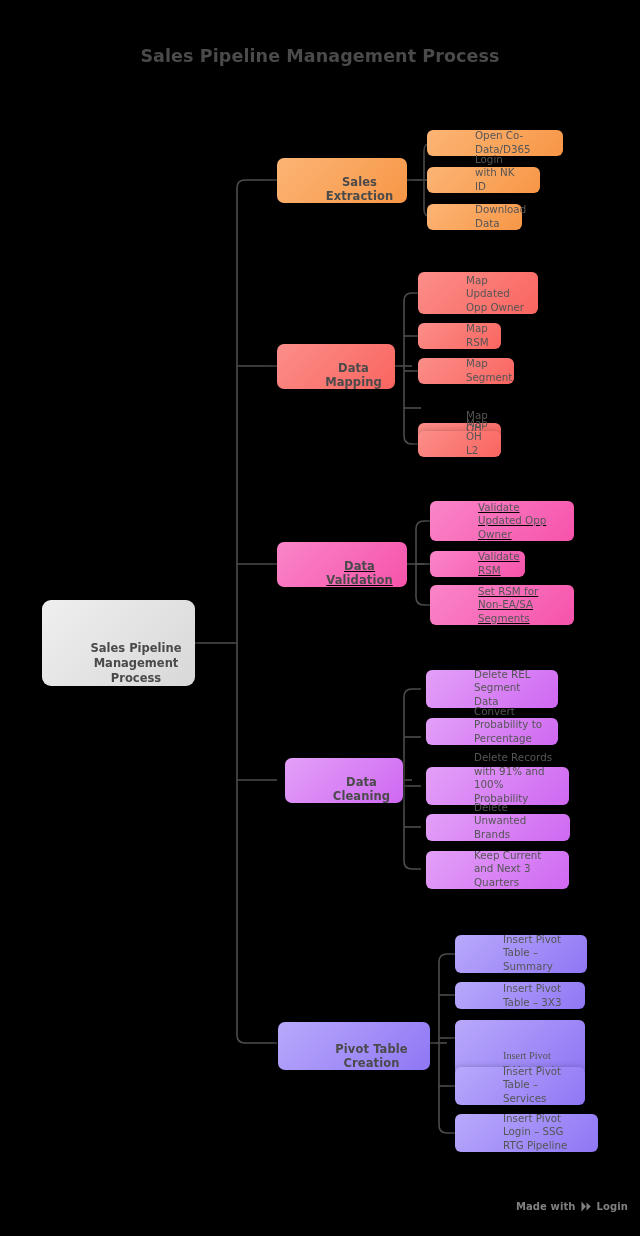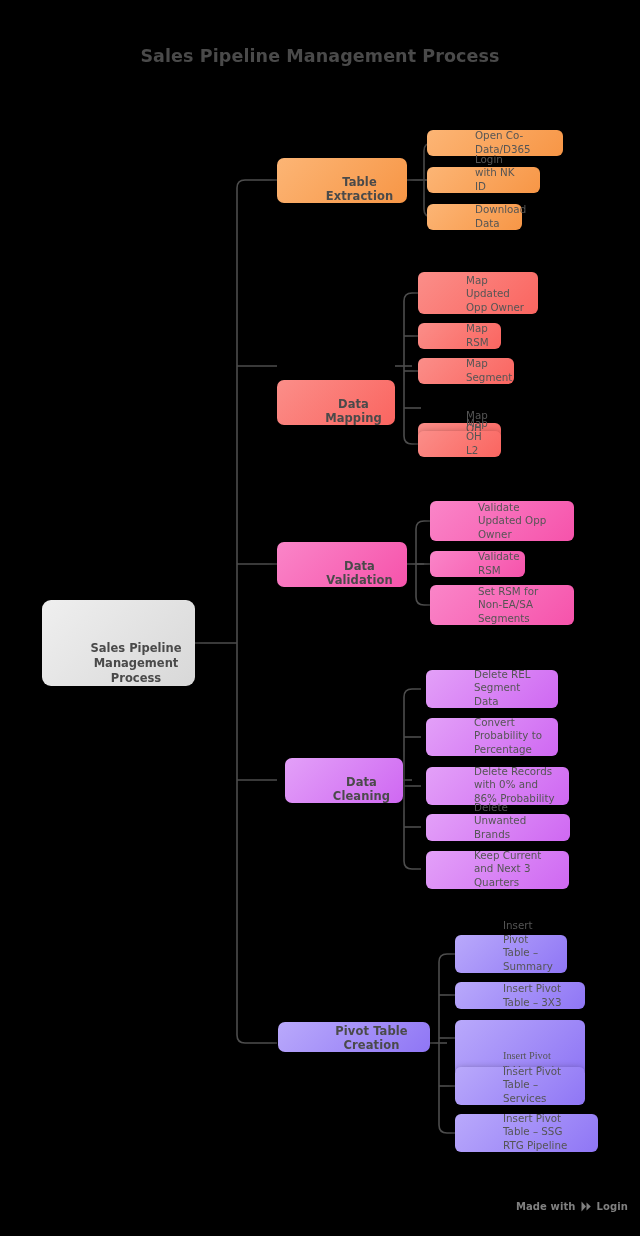--- a/index.html
+++ b/index.html
@@ -102,21 +102,21 @@
     font-size: 10.3px;
     color: #555555;
     text-align: left;
     line-height: 13.5px;
     padding: 0 13px;
   }
 
   
   .c-orange  { background: linear-gradient(135deg, #fcb575 0%, #f79646 100%); }
   .c-salmon  { background: linear-gradient(135deg, #fb8e89 0%, #fa6560 100%); }
-  .c-pink    { background: linear-gradient(135deg, #fa85c8 0%, #f653ab 100%); }
+  .c-pink    { background: linear-gradient(135deg, #fa85c8 0%, #f653ab 100%); text-decoration: underline; }
   .c-magenta { background: linear-gradient(135deg, #e3a0f8 0%, #cf68f2 100%); margin-left: 8px; }
   .c-indigo  { background: linear-gradient(135deg, #b9a9fb 0%, #8f76f5 100%); }
 
   
   #watermark {
     position: absolute;
     right: 12px;
     bottom: 24px;
     display: flex;
     align-items: center;
@@ -177,34 +177,34 @@
     <line x1="439" y1="995" x2="456" y2="995"></line>
     <line x1="439" y1="1038" x2="456" y2="1038"></line>
     <line x1="439" y1="1086" x2="456" y2="1086"></line>
   </svg>
 
   <div class="node" id="root-node">
     <div class="node-label">Sales Pipeline Management Process</div>
   </div>
 
   <div class="node branch c-orange" style="left:277px; top:158px; width:130px; height:45px;">
-    <div class="node-label">Table Extraction</div>
+    <div class="node-label">Sales Extraction</div>
   </div>
 
   <div class="node leaf c-orange" style="left:427px; top:130px; width:136px; height:26px;">
     <div class="node-label">Open Co-Data/D365</div>
   </div>
   <div class="node leaf c-orange" style="left:427px; top:167px; width:113px; height:26px;">
     <div class="node-label">Login with NK ID</div>
   </div>
   <div class="node leaf c-orange" style="left:427px; top:204px; width:95px; height:26px;">
     <div class="node-label">Download Data</div>
   </div>
 
-  <div class="node branch c-salmon" style="left:277px; top:344px; width:118px; height:45px;margin-top:36px;">
+  <div class="node branch c-salmon" style="left:277px; top:344px; width:118px; height:45px;">
     <div class="node-label">Data Mapping</div>
   </div>
 
   <div class="node leaf c-salmon" style="left:418px; top:272px; width:120px; height:42px;">
     <div class="node-label">Map Updated Opp Owner</div>
   </div>
   <div class="node leaf c-salmon" style="left:418px; top:323px; width:83px; height:26px;">
     <div class="node-label">Map RSM</div>
   </div>
   <div class="node leaf c-salmon" style="left:418px; top:358px; width:96px; height:26px;">
@@ -231,51 +231,51 @@
     <div class="node-label">Set RSM for Non-EA/SA Segments</div>
   </div>
 
   <div class="node branch c-magenta" style="left:277px; top:758px; width:118px; height:45px;">
     <div class="node-label">Data Cleaning</div>
   </div>
 
   <div class="node leaf c-magenta" style="left:418px; top:670px; width:132px; height:38px;">
     <div class="node-label">Delete REL Segment Data</div>
   </div>
-  <div class="node leaf c-magenta" style="left:418px; top:718px; width:132px; height:38px;">
+  <div class="node leaf c-magenta" style="left:418px; top:718px; width:132px; height:27px;">
     <div class="node-label">Convert Probability to Percentage</div>
   </div>
   <div class="node leaf c-magenta" style="left:418px; top:767px; width:143px; height:38px;">
-    <div class="node-label">Delete Records with 0% and 86% Probability</div>
+    <div class="node-label">Delete Records with 91% and 100% Probability</div>
   </div>
   <div class="node leaf c-magenta" style="left:418px; top:814px; width:144px; height:27px;">
     <div class="node-label">Delete Unwanted Brands</div>
   </div>
   <div class="node leaf c-magenta" style="left:418px; top:851px; width:143px; height:38px;">
     <div class="node-label">Keep Current and Next 3 Quarters</div>
   </div>
 
-  <div class="node branch c-indigo" style="left:278px; top:1022px; width:152px; height:30px;">
+  <div class="node branch c-indigo" style="left:278px; top:1022px; width:152px; height:48px;">
     <div class="node-label">Pivot Table Creation</div>
   </div>
 
-  <div class="node leaf c-indigo" style="left:455px; top:935px; width:112px; height:38px;">
+  <div class="node leaf c-indigo" style="left:455px; top:935px; width:132px; height:38px;">
     <div class="node-label">Insert Pivot Table – Summary</div>
   </div>
   <div class="node leaf c-indigo" style="left:455px; top:982px; width:130px; height:27px;">
     <div class="node-label">Insert Pivot Table – 3X3</div>
   </div>
   <div class="node leaf c-indigo" style="left:455px; top:1020px; width:130px; height:56px;font-family:Liberation Serif, serif;">
     <div class="node-label">Insert Pivot Table – Options</div>
   </div>
   <div class="node leaf c-indigo" style="left:455px; top:1067px; width:130px; height:38px;">
     <div class="node-label">Insert Pivot Table – Services</div>
   </div>
   <div class="node leaf c-indigo" style="left:455px; top:1114px; width:143px; height:38px;">
-    <div class="node-label">Insert Pivot Table – SSG RTG Pipeline</div>
+    <div class="node-label">Insert Pivot Login – SSG RTG Pipeline</div>
   </div>
 
   <div id="watermark">
     <span>Made with</span>
     <span class="wm-logo">
       <svg viewBox="0 0 11 11" width="11" height="11">
         <path d="M0.5 0.5 L0.5 10.5 L5 5.5 Z" fill="#808080"></path>
         <path d="M5.5 1.5 L5.5 9.5 L9.8 5.5 Z" fill="#808080"></path>
       </svg>
     </span>

